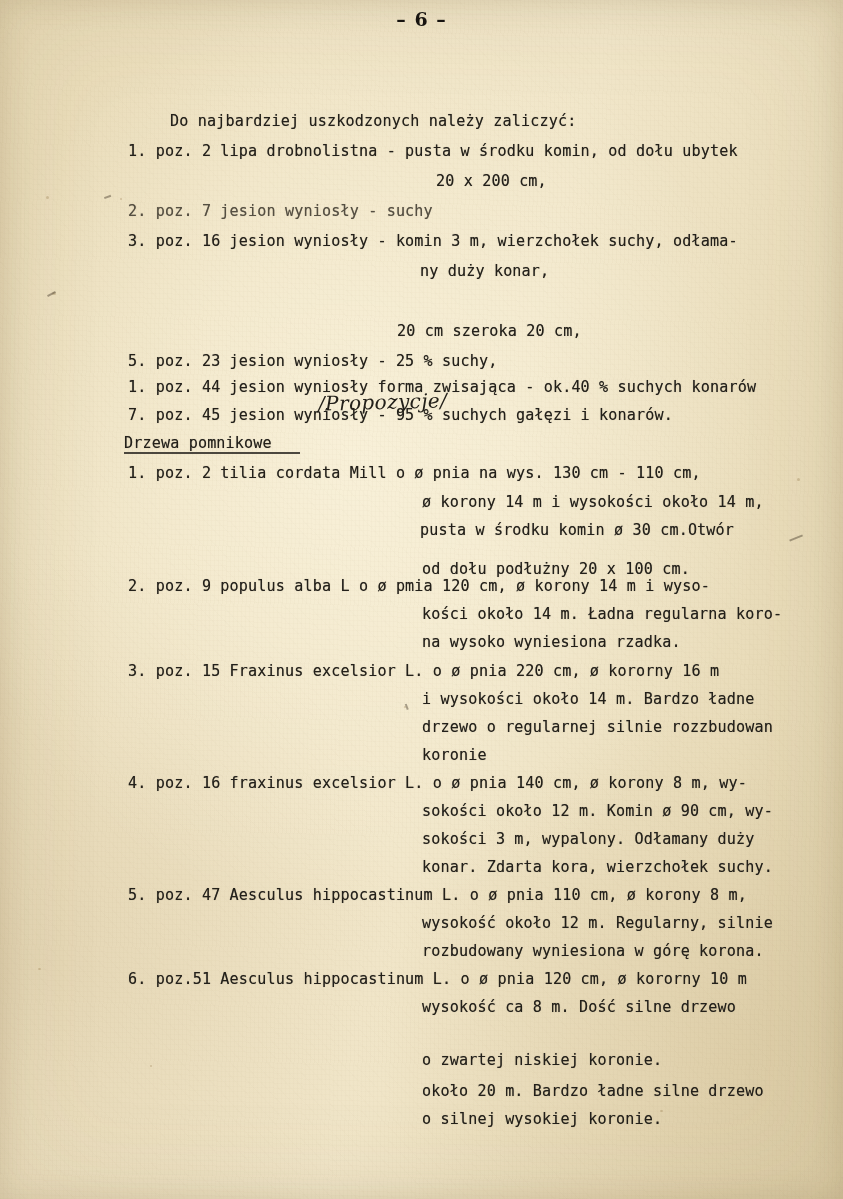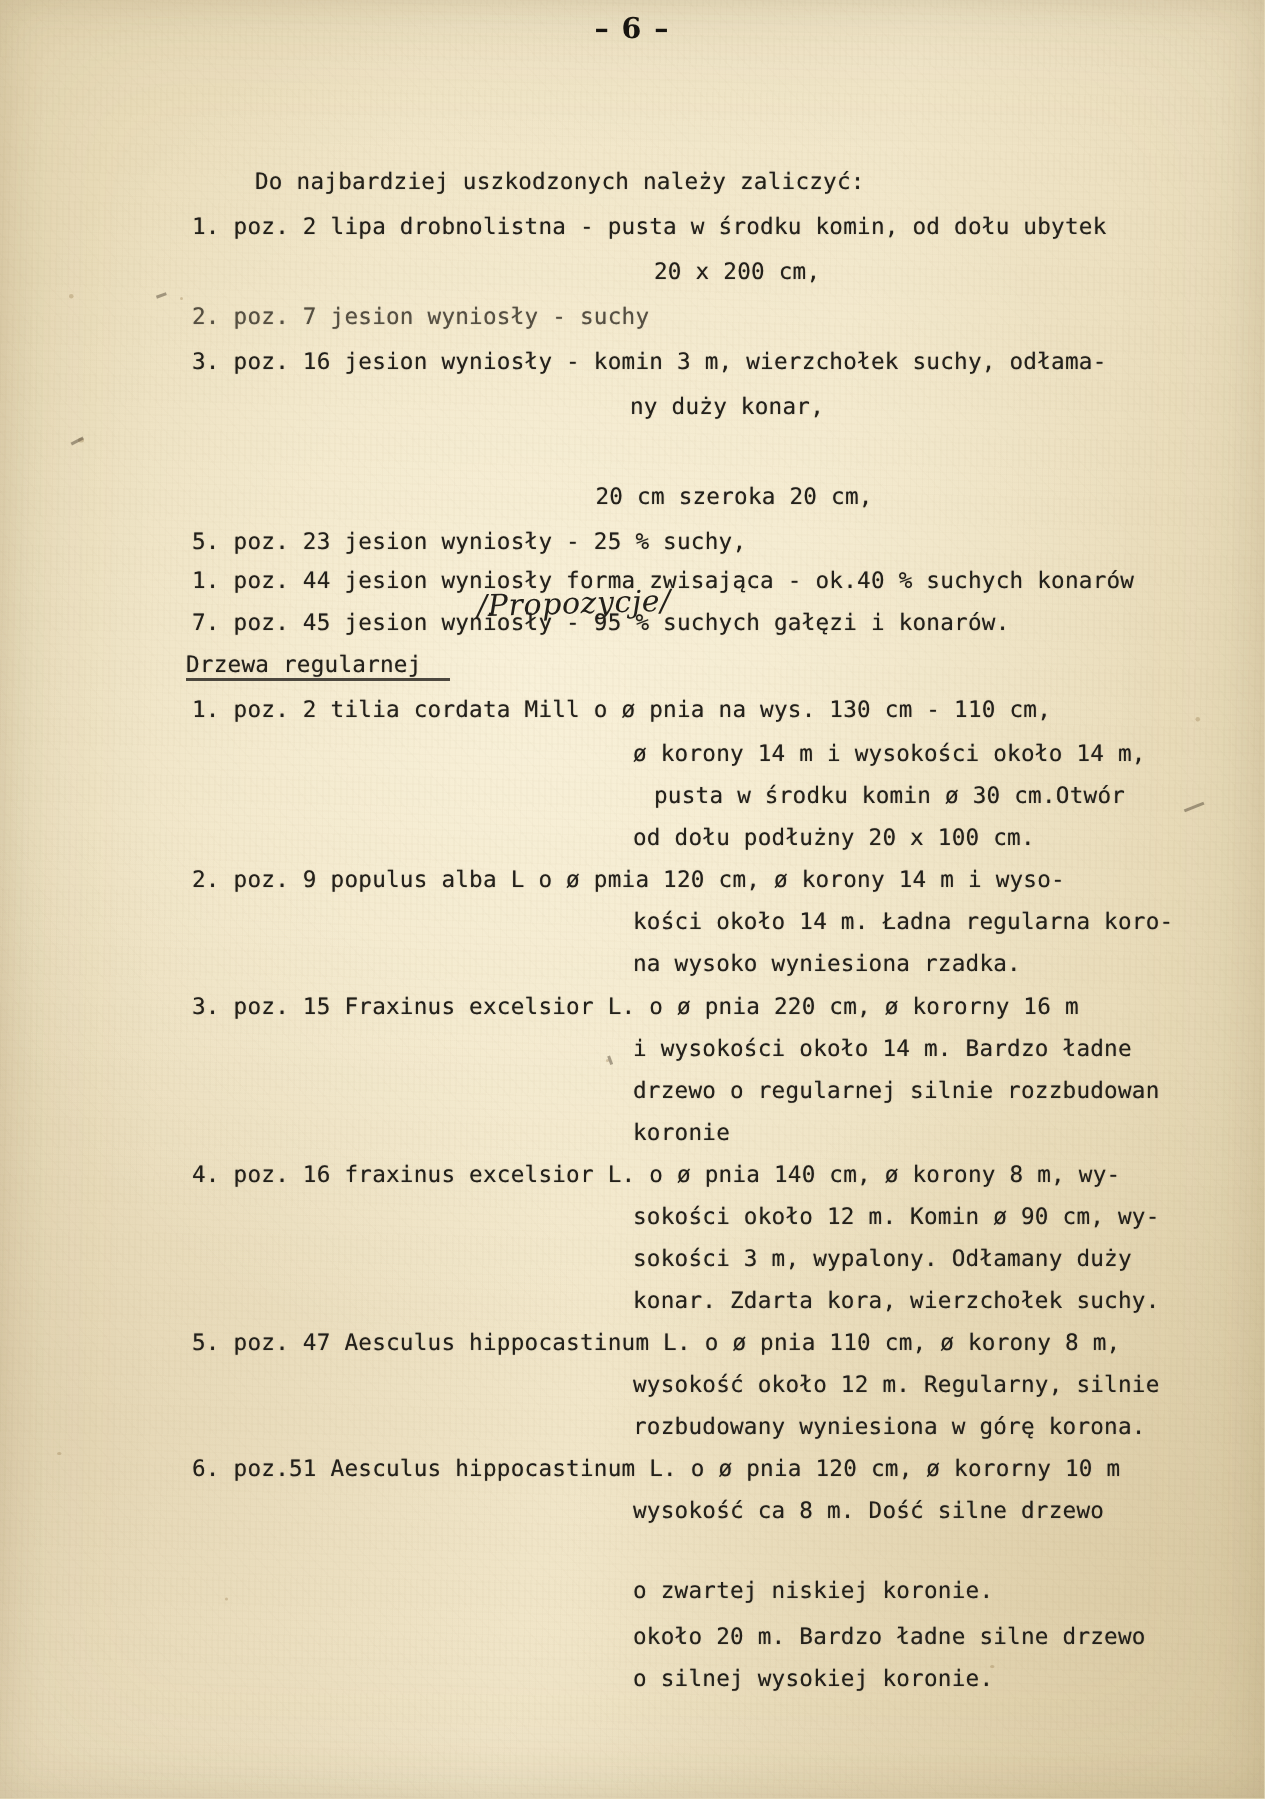--- a/index.html
+++ b/index.html
@@ -144,25 +144,25 @@
       <div class="ln ink-dark" style="left: 170px; top: 0px;">Do najbardziej uszkodzonych należy zaliczyć:</div>
       <div class="ln ink-dark" style="left: 128px; top: 30px;">1. poz. 2 lipa drobnolistna - pusta w środku komin, od dołu ubytek</div>
       <div class="ln ink-dark" style="left: 436px; top: 60px;">20 x 200 cm,</div>
       <div class="ln ink-light" style="left: 128px; top: 90px;">2. poz. 7 jesion wyniosły - suchy</div>
       <div class="ln ink-dark" style="left: 128px; top: 120px;">3. poz. 16 jesion wyniosły - komin 3 m, wierzchołek suchy, odłama-</div>
       <div class="ln ink-dark" style="left: 420px; top: 150px;">ny duży konar,</div>
       <div class="ln ink-dark" style="left: 397px; top: 210px;">20 cm szeroka 20 cm,</div>
       <div class="ln ink-dark" style="left: 128px; top: 240px;">5. poz. 23 jesion wyniosły - 25 % suchy,</div>
       <div class="ln ink-dark" style="left: 128px; top: 266px;">1. poz. 44 jesion wyniosły forma zwisająca - ok.40 % suchych konarów</div>
       <div class="ln ink-dark" style="left: 128px; top: 294px;">7. poz. 45 jesion wyniosły - 95 % suchych gałęzi i konarów.</div>
-      <div class="ln ink-dark" style="left: 124px; top: 322px;">Drzewa regularnej</div>
+      <div class="ln ink-dark" style="left: 124px; top: 322px;">Drzewa pomnikowe</div>
       <div class="ln ink-dark" style="left: 128px; top: 352px;">1. poz. 2 tilia cordata Mill o ø pnia na wys. 130 cm - 110 cm,</div>
       <div class="ln ink-dark" style="left: 422px; top: 381px;">ø korony 14 m i wysokości około 14 m,</div>
-      <div class="ln ink-dark" style="left: 436px; top: 409px;">pusta w środku komin ø 30 cm.Otwór</div>
-      <div class="ln ink-dark" style="left: 422px; top: 437px;">od dołu podłużny 20 x 100 cm.</div>
+      <div class="ln ink-dark" style="left: 420px; top: 409px;">pusta w środku komin ø 30 cm.Otwór</div>
+      <div class="ln ink-dark" style="left: 422px; top: 448px;">od dołu podłużny 20 x 100 cm.</div>
       <div class="ln ink-dark" style="left: 128px; top: 465px;">2. poz. 9 populus alba L o ø pmia 120 cm, ø korony 14 m i wyso-</div>
       <div class="ln ink-dark" style="left: 422px; top: 493px;">kości około 14 m. Ładna regularna koro-</div>
       <div class="ln ink-dark" style="left: 422px; top: 521px;">na wysoko wyniesiona rzadka.</div>
       <div class="ln ink-dark" style="left: 128px; top: 550px;">3. poz. 15 Fraxinus excelsior L. o ø pnia 220 cm, ø kororny 16 m</div>
       <div class="ln ink-dark" style="left: 422px; top: 578px;">i wysokości około 14 m. Bardzo ładne</div>
       <div class="ln ink-dark" style="left: 422px; top: 606px;">drzewo o regularnej silnie rozzbudowan</div>
       <div class="ln ink-dark" style="left: 422px; top: 634px;">koronie</div>
       <div class="ln ink-dark" style="left: 128px; top: 662px;">4. poz. 16 fraxinus excelsior L. o ø pnia 140 cm, ø korony 8 m, wy-</div>
       <div class="ln ink-dark" style="left: 422px; top: 690px;">sokości około 12 m. Komin ø 90 cm, wy-</div>
       <div class="ln ink-dark" style="left: 422px; top: 718px;">sokości 3 m, wypalony. Odłamany duży</div>

